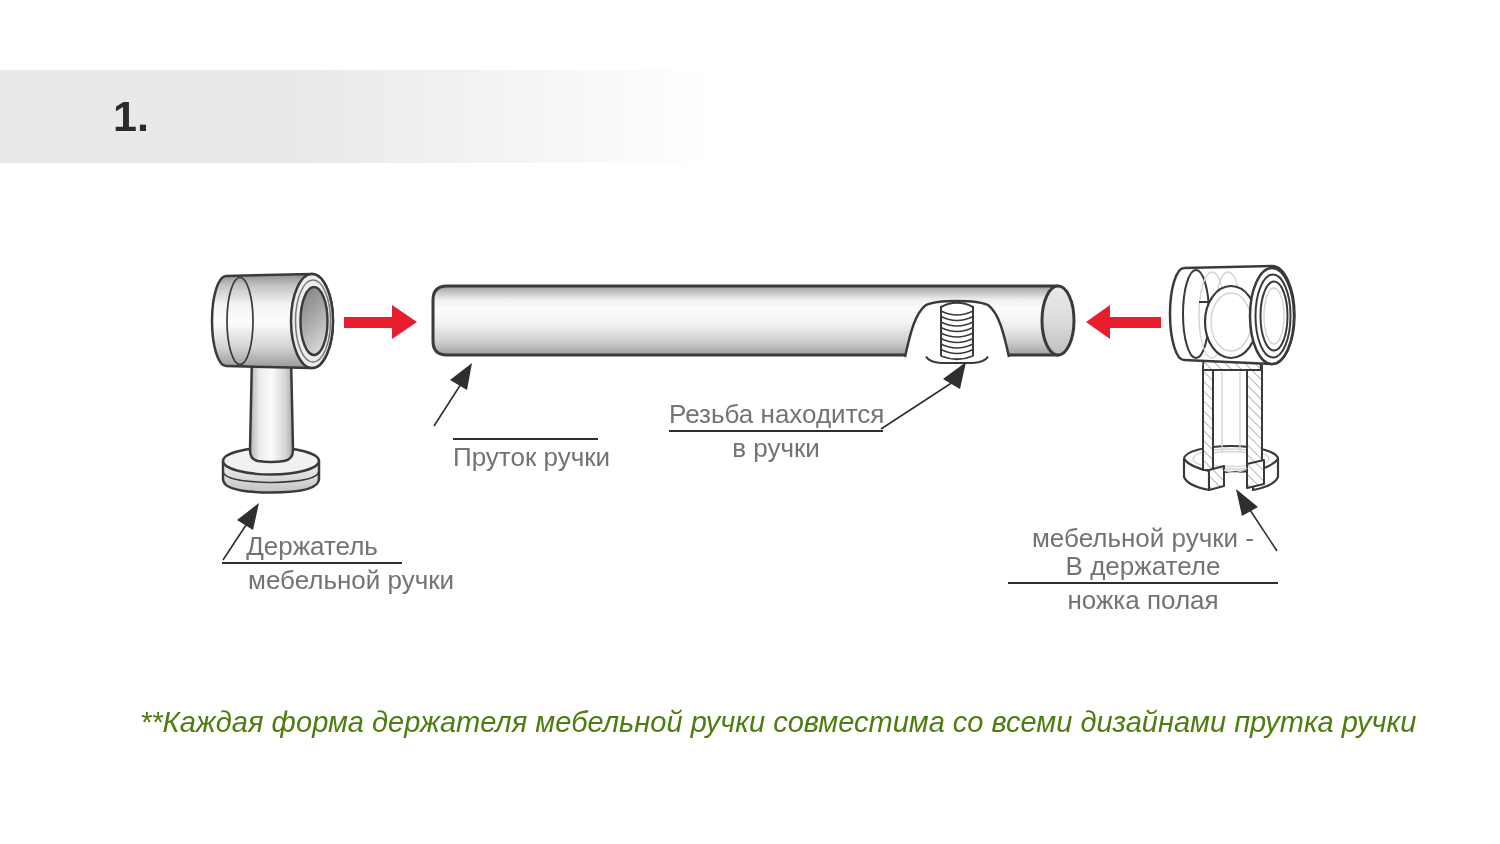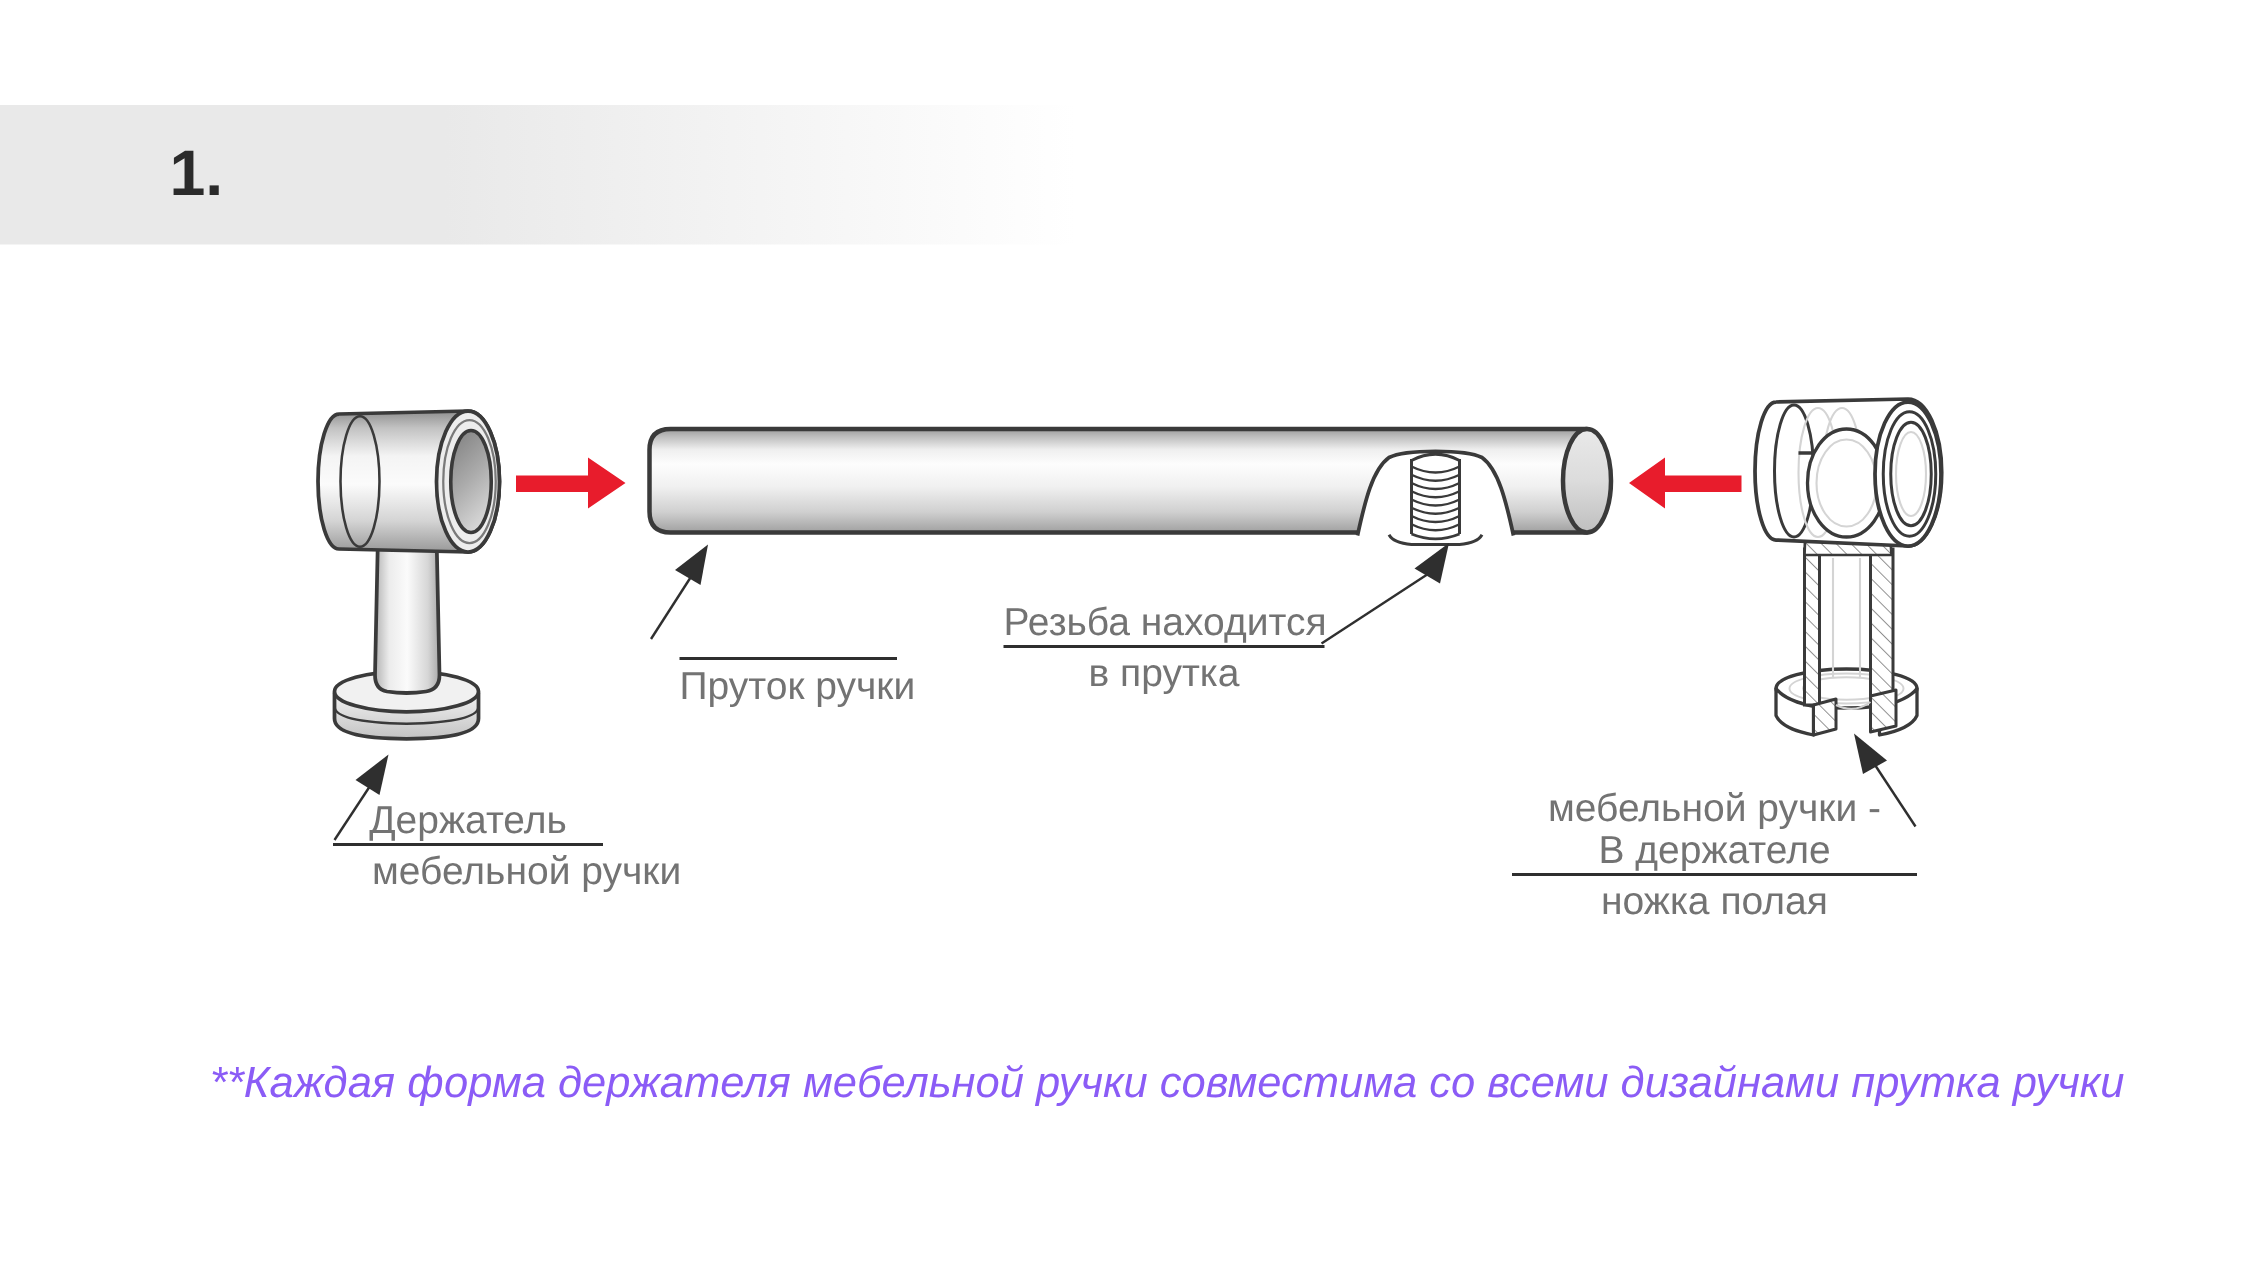--- a/index.html
+++ b/index.html
@@ -28,21 +28,21 @@
   .lbl .row{white-space:nowrap;}
   .rule-top{border-top:2px solid #2f2f2f;padding-top:3px;}
   .row-rule{border-bottom:2px solid #2f2f2f;padding-bottom:2px;margin-bottom:2px;}
   #lbl-rod{left:453px;top:424px;width:145px;margin-top:14px;}
   #lbl-thread{left:669px;top:400px;width:214px;}
   #lbl-holder{left:222px;top:532px;width:180px;text-align:center;}
   #lbl-holder .row2{margin-left:26px;text-align:left;}
   #lbl-hollow{left:1008px;top:524px;width:270px;}
   .footnote{
     position:absolute;left:140px;top:706px;z-index:2;
-    font-size:29px;font-style:italic;font-weight:500;color:#8b5cf6;white-space:nowrap;
+    font-size:29px;font-style:italic;font-weight:500;color:#4d7c0f;white-space:nowrap;
   }
 </style>
 </head>
 <body>
 
 <div class="banner">
   <span class="step-num">1.</span>
 </div>
 
 <svg class="diagram" width="1500" height="844" viewBox="0 0 1500 844">
@@ -176,21 +176,21 @@
     <polygon points="1236,489 1242,516 1258,507"></polygon>
   </g>
 </svg>
 
 <div class="lbl" id="lbl-rod">
   <div class="rule-top row">Пруток ручки</div>
 </div>
 
 <div class="lbl" id="lbl-thread">
   <div class="row row-rule">Резьба находится</div>
-  <div class="row">в прутка</div>
+  <div class="row">в ручки</div>
 </div>
 
 <div class="lbl" id="lbl-holder">
   <div class="row row-rule">Держатель</div>
   <div class="row row2">мебельной ручки</div>
 </div>
 
 <div class="lbl" id="lbl-hollow">
   <div class="row">мебельной ручки -</div>
   <div class="row row-rule">В держателе</div>

